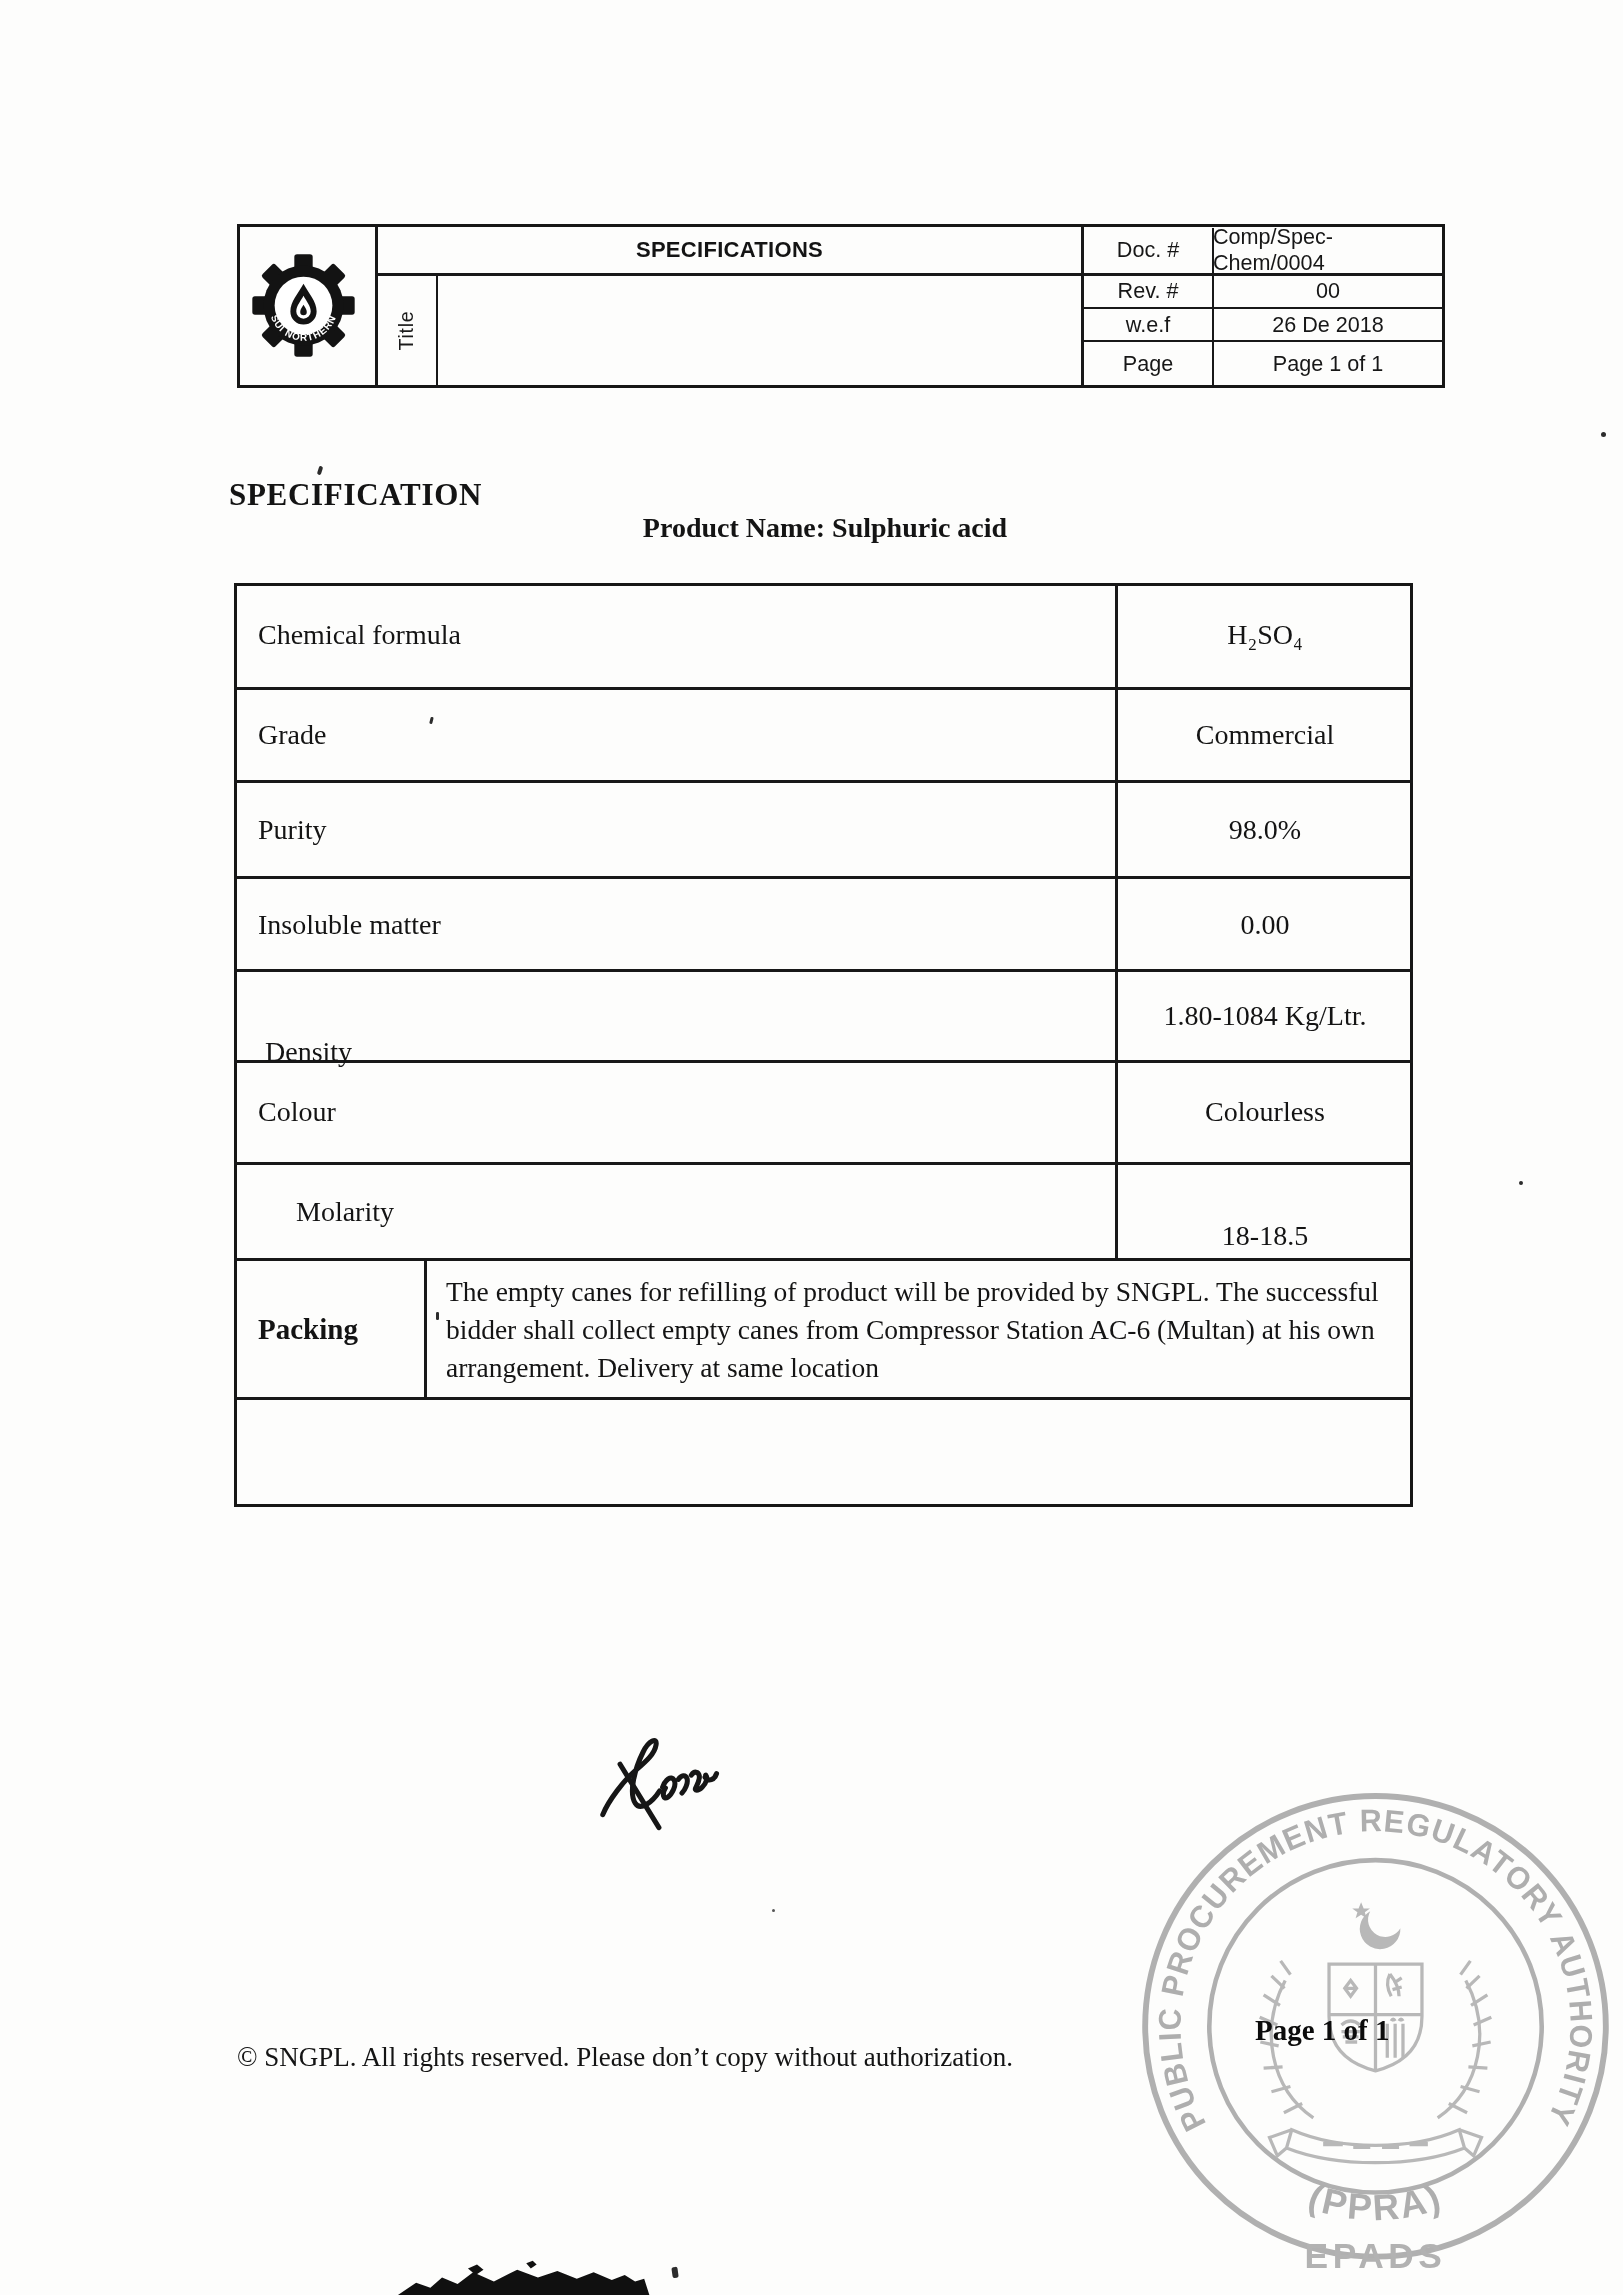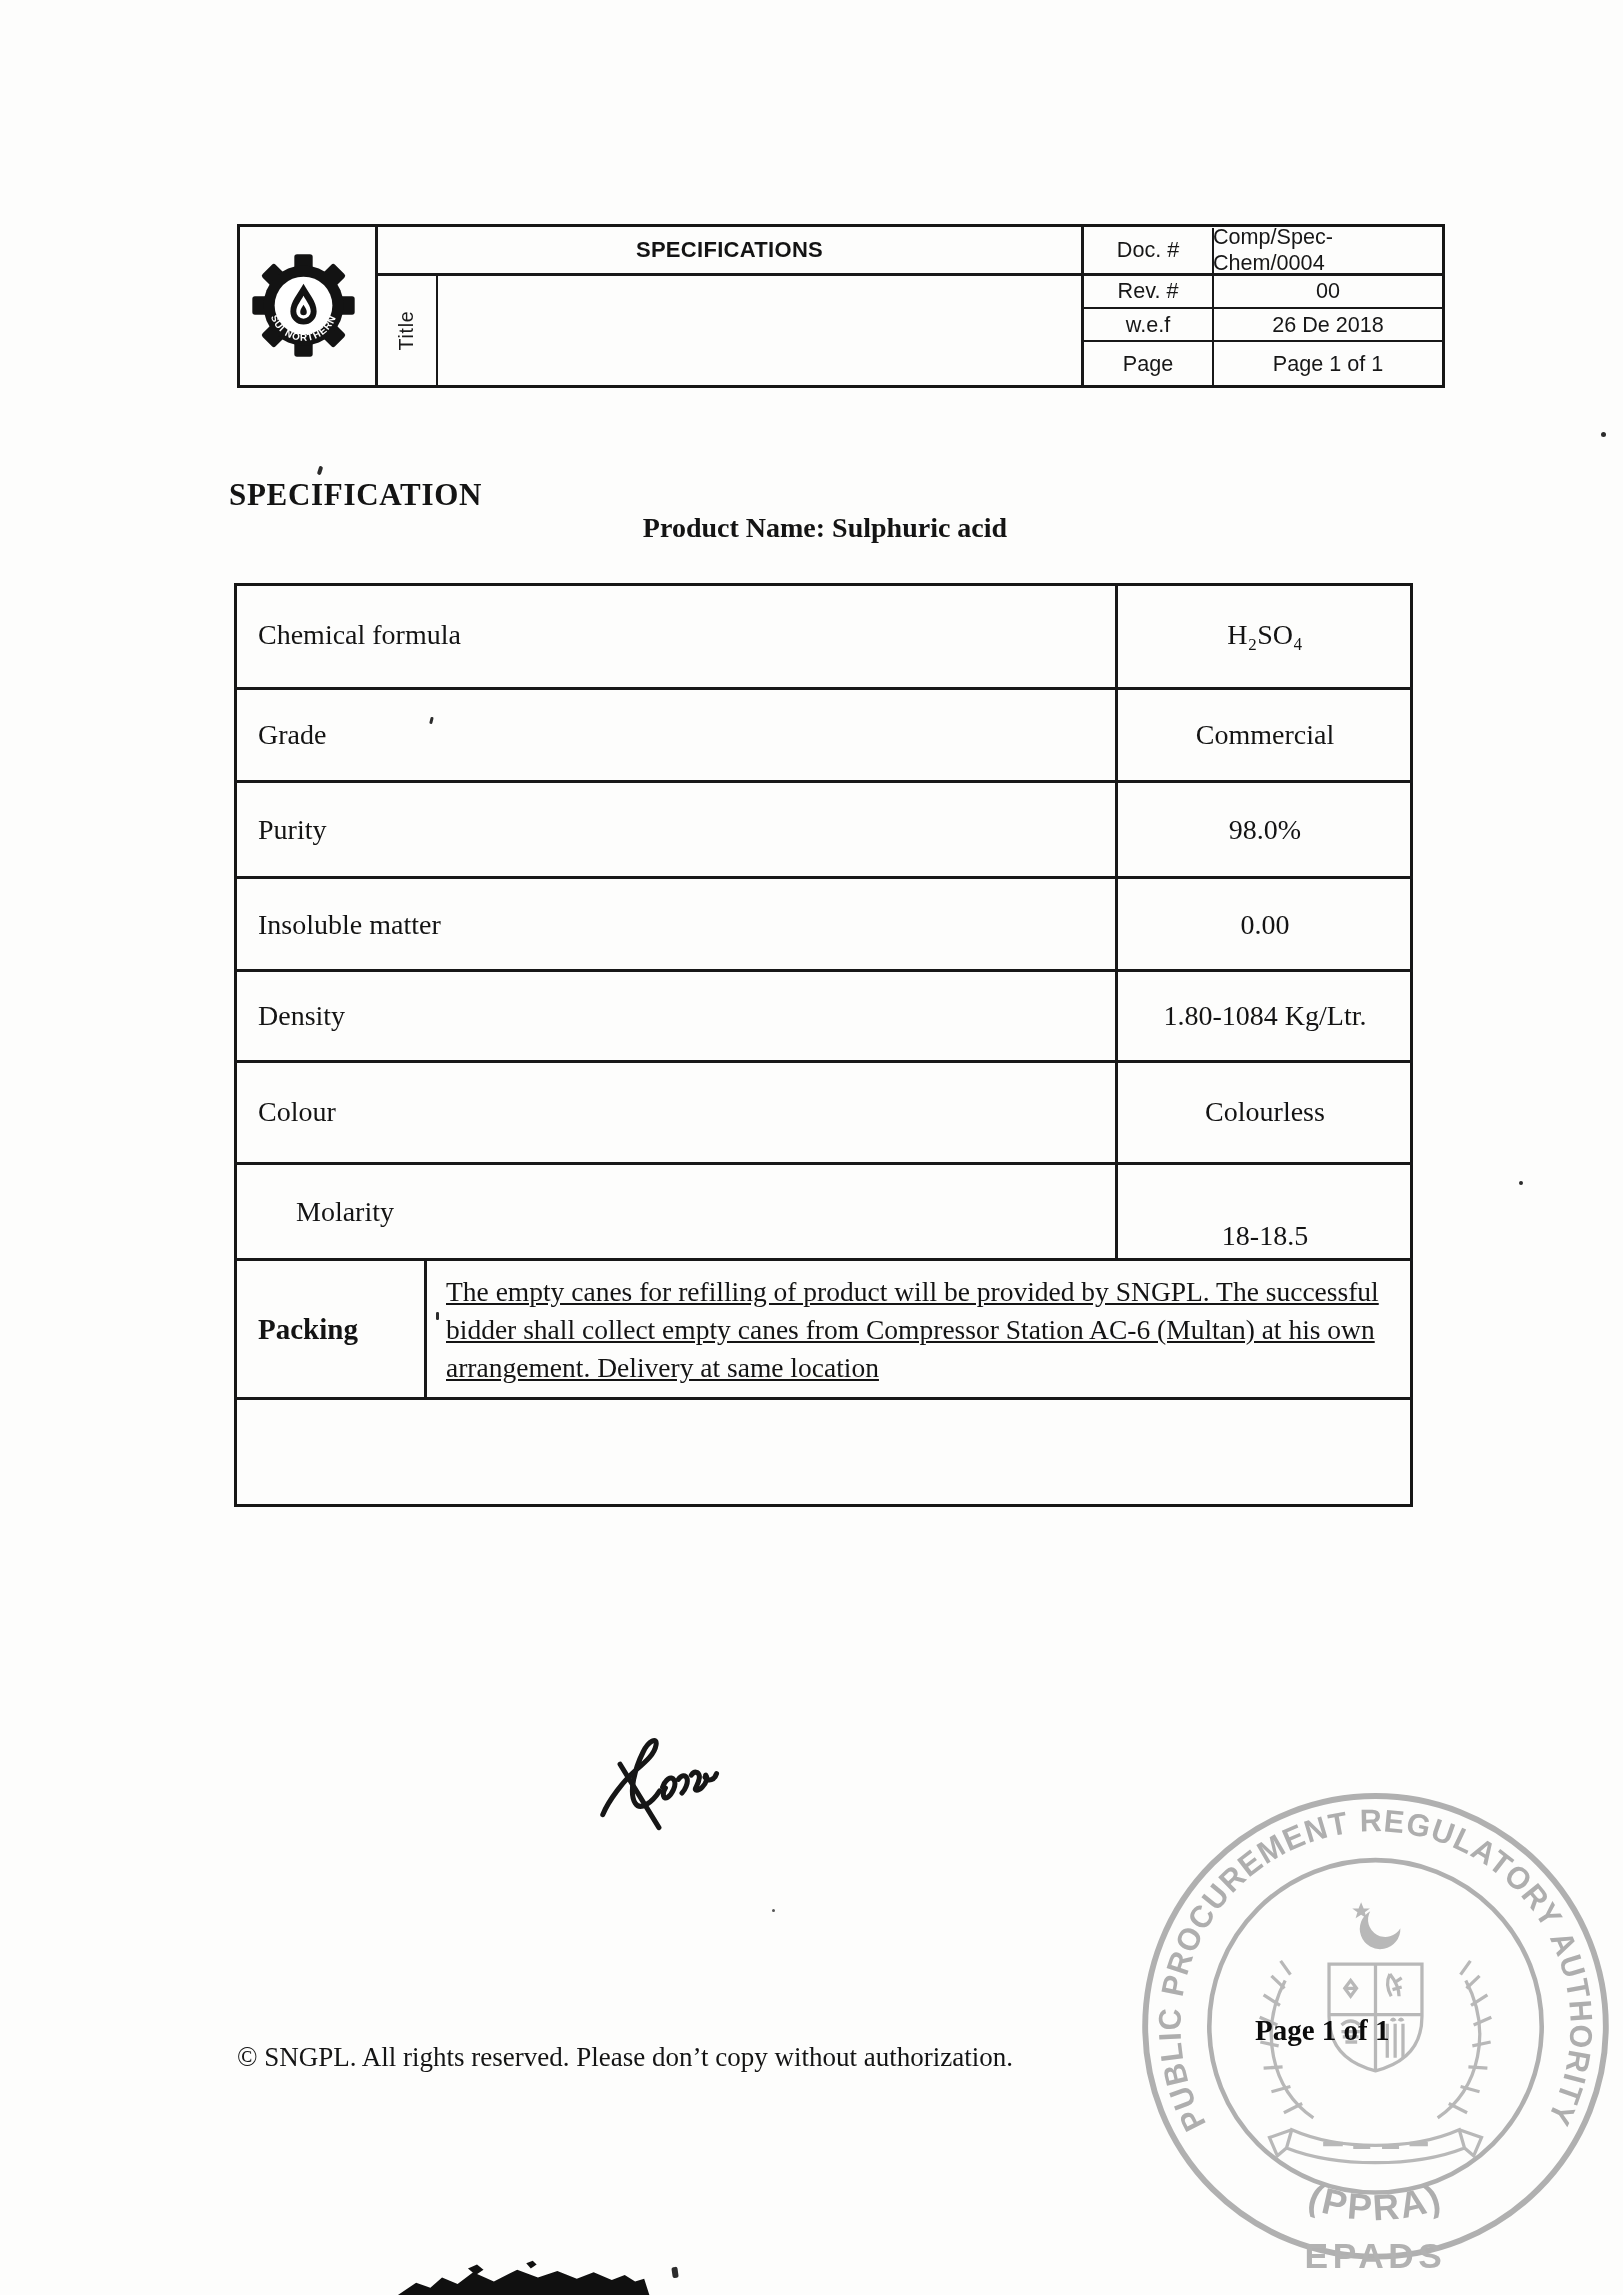--- a/index.html
+++ b/index.html
@@ -37,21 +37,21 @@
 
   
   .h-spec{left:229px;top:453px;width:1178px;text-align:left;font-weight:bold;font-size:31px;letter-spacing:0.7px;margin-top:24px;}
   .h-prod{left:236px;top:512px;width:1178px;text-align:center;font-weight:bold;font-size:28px;}
 
   
   .tbl-outer{left:234px;top:583px;width:1179px;height:924px;border:3.3px solid #161616;box-sizing:border-box;}
   .row-label{left:258px;width:818px;font-size:28px;}
   .row-value{left:1117px;width:296px;font-size:28px;justify-content:center;display:flex;align-items:center;}
   .pack-label{left:258px;top:1261px;width:157px;height:137px;font-size:29px;font-weight:bold;}
-  .pack-text{left:446px;top:1273px;width:947px;font-size:27.5px;line-height:1.38;text-decoration:underline;}
+  .pack-text{left:446px;top:1273px;width:947px;font-size:27.5px;line-height:1.38;}
   .note-text{left:256px;top:1418px;width:1140px;font-size:27.5px;line-height:1.42;}
 
   
   .footer{left:237px;top:2042px;font-size:27px;}
 
   
   .stamp{left:1119px;top:1771px;}
   .pg-overlay{left:1255px;top:2014px;font-size:29px;font-weight:bold;color:#0c0c0c;}
 
   .speck{position:absolute;background:#2c2c2c;border-radius:50%;}
@@ -126,21 +126,21 @@
   <div class="vline" style="left:424px;top:1261px;width:2.6px;height:137px;"></div>
 
   <div class="abs row-value" style="top:583px;height:104px;">H₂SO₄</div>
   <div class="abs flexl row-label" style="top:583px;height:104px;">Chemical formula</div>
   <div class="abs flexl row-label" style="top:689px;height:91px;">Grade</div>
   <div class="abs row-value" style="top:689px;height:91px;">Commercial</div>
   <div class="abs flexl row-label" style="top:783px;height:93px;">Purity</div>
   <div class="abs row-value" style="top:783px;height:93px;">98.0%</div>
   <div class="abs flexl row-label" style="top:879px;height:91px;">Insoluble matter</div>
   <div class="abs row-value" style="top:879px;height:91px;">0.00</div>
-  <div class="abs flexl row-label" style="top:972px;height:88px;">Density</div>
+  <div class="abs flexl row-label" style="top:1008px;height:88px;margin-left:7px;">Density</div>
   <div class="abs row-value" style="top:972px;height:88px;">1.80-1084 Kg/Ltr.</div>
   <div class="abs flexl row-label" style="top:1062px;height:100px;">Colour</div>
   <div class="abs row-value" style="top:1062px;height:100px;">Colourless</div>
   <div class="abs flexl row-label" style="top:1165px;height:93px;margin-left:38px;">Molarity</div>
   <div class="abs row-value" style="top:1165px;height:93px;margin-top:24px;">18-18.5</div>
 
   <div class="abs flexl pack-label">Packing</div>
   <div class="abs pack-text">The empty canes for refilling of product will be provided by SNGPL. The successful bidder shall collect empty canes from Compressor Station AC-6 (Multan) at his own arrangement. Delivery at same location</div>
 
 

